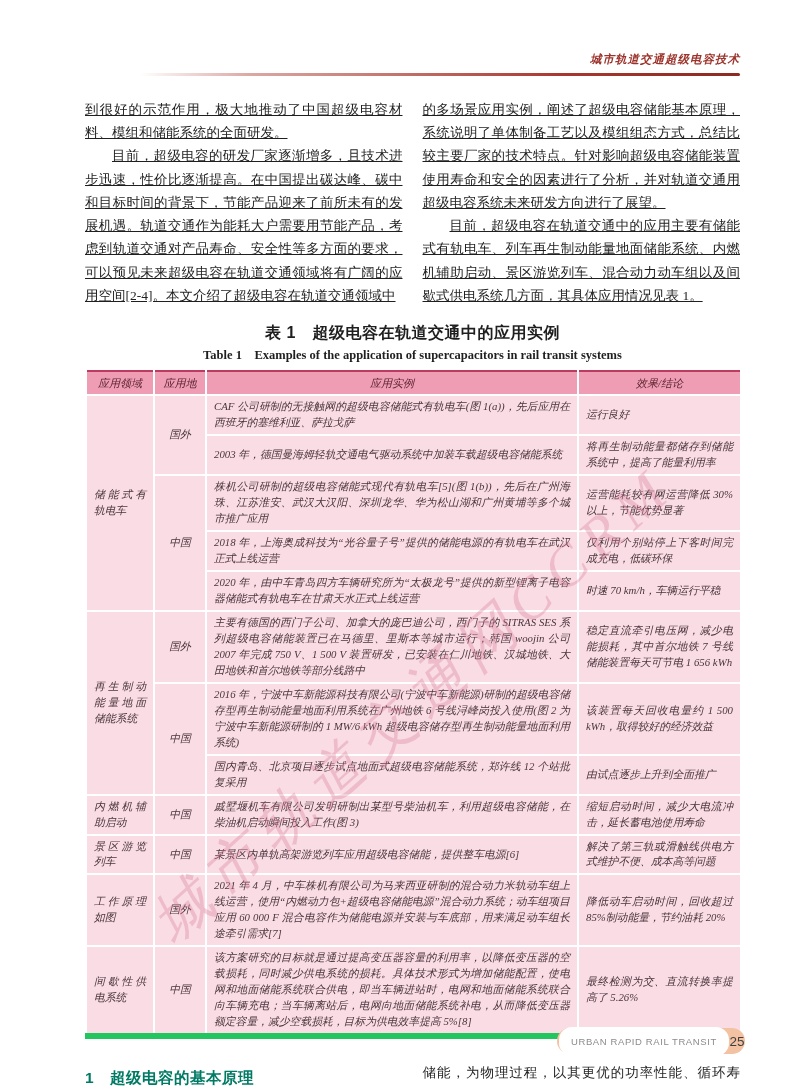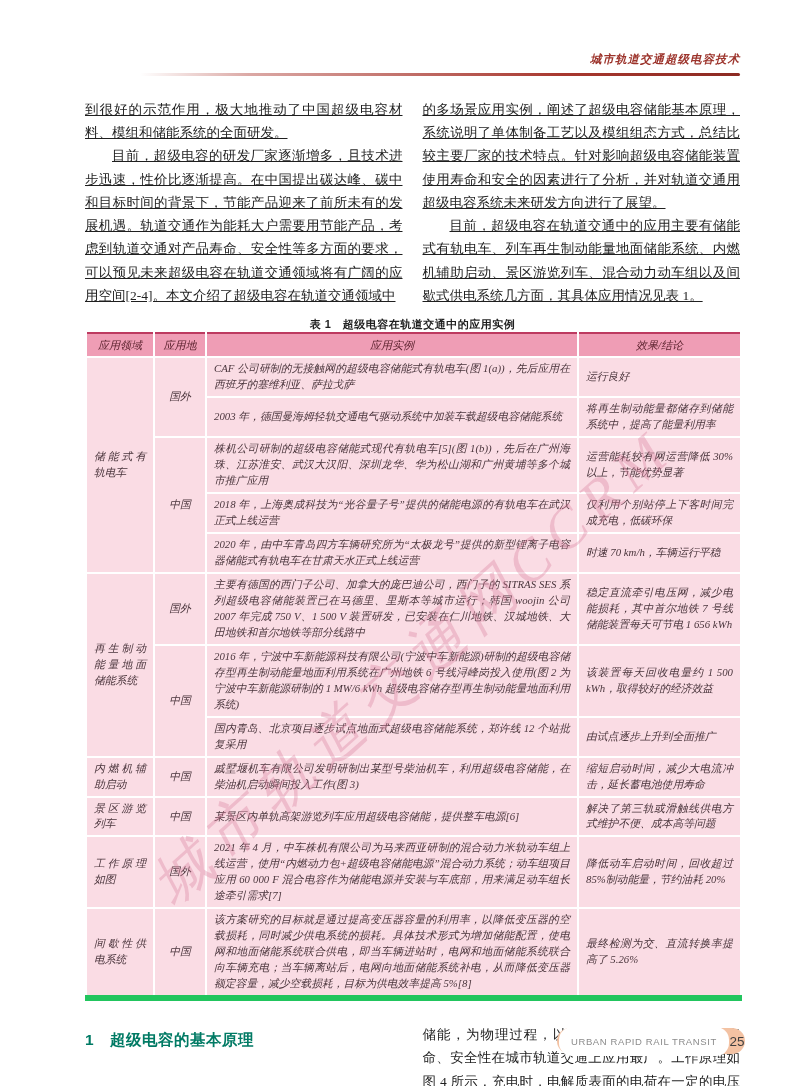--- a/index.html
+++ b/index.html
@@ -30,21 +30,21 @@
     margin-bottom:22px;
   }
   
   .twocol{display:flex;gap:20px;text-decoration:underline;}
   .col{flex:1 1 0;text-align:justify;font-size:13.5px;line-height:1.72;}
   .col p{margin:0;}
   .col p.indent{text-indent:2em;}
   
   .tcaption-zh{
     text-align:center;font-family:"Liberation Sans","DejaVu Sans",sans-serif;
-    font-weight:bold;font-size:11px;margin-top:10px;letter-spacing:.5px;
+    font-weight:bold;font-size:16px;margin-top:16px;letter-spacing:.5px;
   }
   .tcaption-en{
     text-align:center;font-weight:bold;font-size:12.5px;margin:3px 0 6px 0;
   }
   
   .tablewrap{position:relative;}
   table.apps{
     width:655px;border-collapse:collapse;table-layout:fixed;
     border-top:2.5px solid #bd3a60;
     border-bottom:6px solid #22c55e;
@@ -129,20 +129,21 @@
         <p>到很好的示范作用，极大地推动了中国超级电容材料、模组和储能系统的全面研发。</p>
         <p class="indent">目前，超级电容的研发厂家逐渐增多，且技术进步迅速，性价比逐渐提高。在中国提出碳达峰、碳中和目标时间的背景下，节能产品迎来了前所未有的发展机遇。轨道交通作为能耗大户需要用节能产品，考虑到轨道交通对产品寿命、安全性等多方面的要求，可以预见未来超级电容在轨道交通领域将有广阔的应用空间[2-4]。本文介绍了超级电容在轨道交通领域中</p>
       </div>
       <div class="col">
         <p>的多场景应用实例，阐述了超级电容储能基本原理，系统说明了单体制备工艺以及模组组态方式，总结比较主要厂家的技术特点。针对影响超级电容储能装置使用寿命和安全的因素进行了分析，并对轨道交通用超级电容系统未来研发方向进行了展望。</p>
         <p class="indent">目前，超级电容在轨道交通中的应用主要有储能式有轨电车、列车再生制动能量地面储能系统、内燃机辅助启动、景区游览列车、混合动力动车组以及间歇式供电系统几方面，其具体应用情况见表 1。</p>
       </div>
     </div>
 
     <div class="tcaption-zh">表 1　超级电容在轨道交通中的应用实例</div>
+    <div class="tcaption-en">Table 1　Examples of the application of supercapacitors in rail transit systems</div>
 
     <div class="tablewrap">
       <table class="apps">
         <colgroup>
           <col class="w-domain">
             <col class="w-place">
             <col class="w-example">
             <col class="w-effect">
         </colgroup>
         <tbody>

